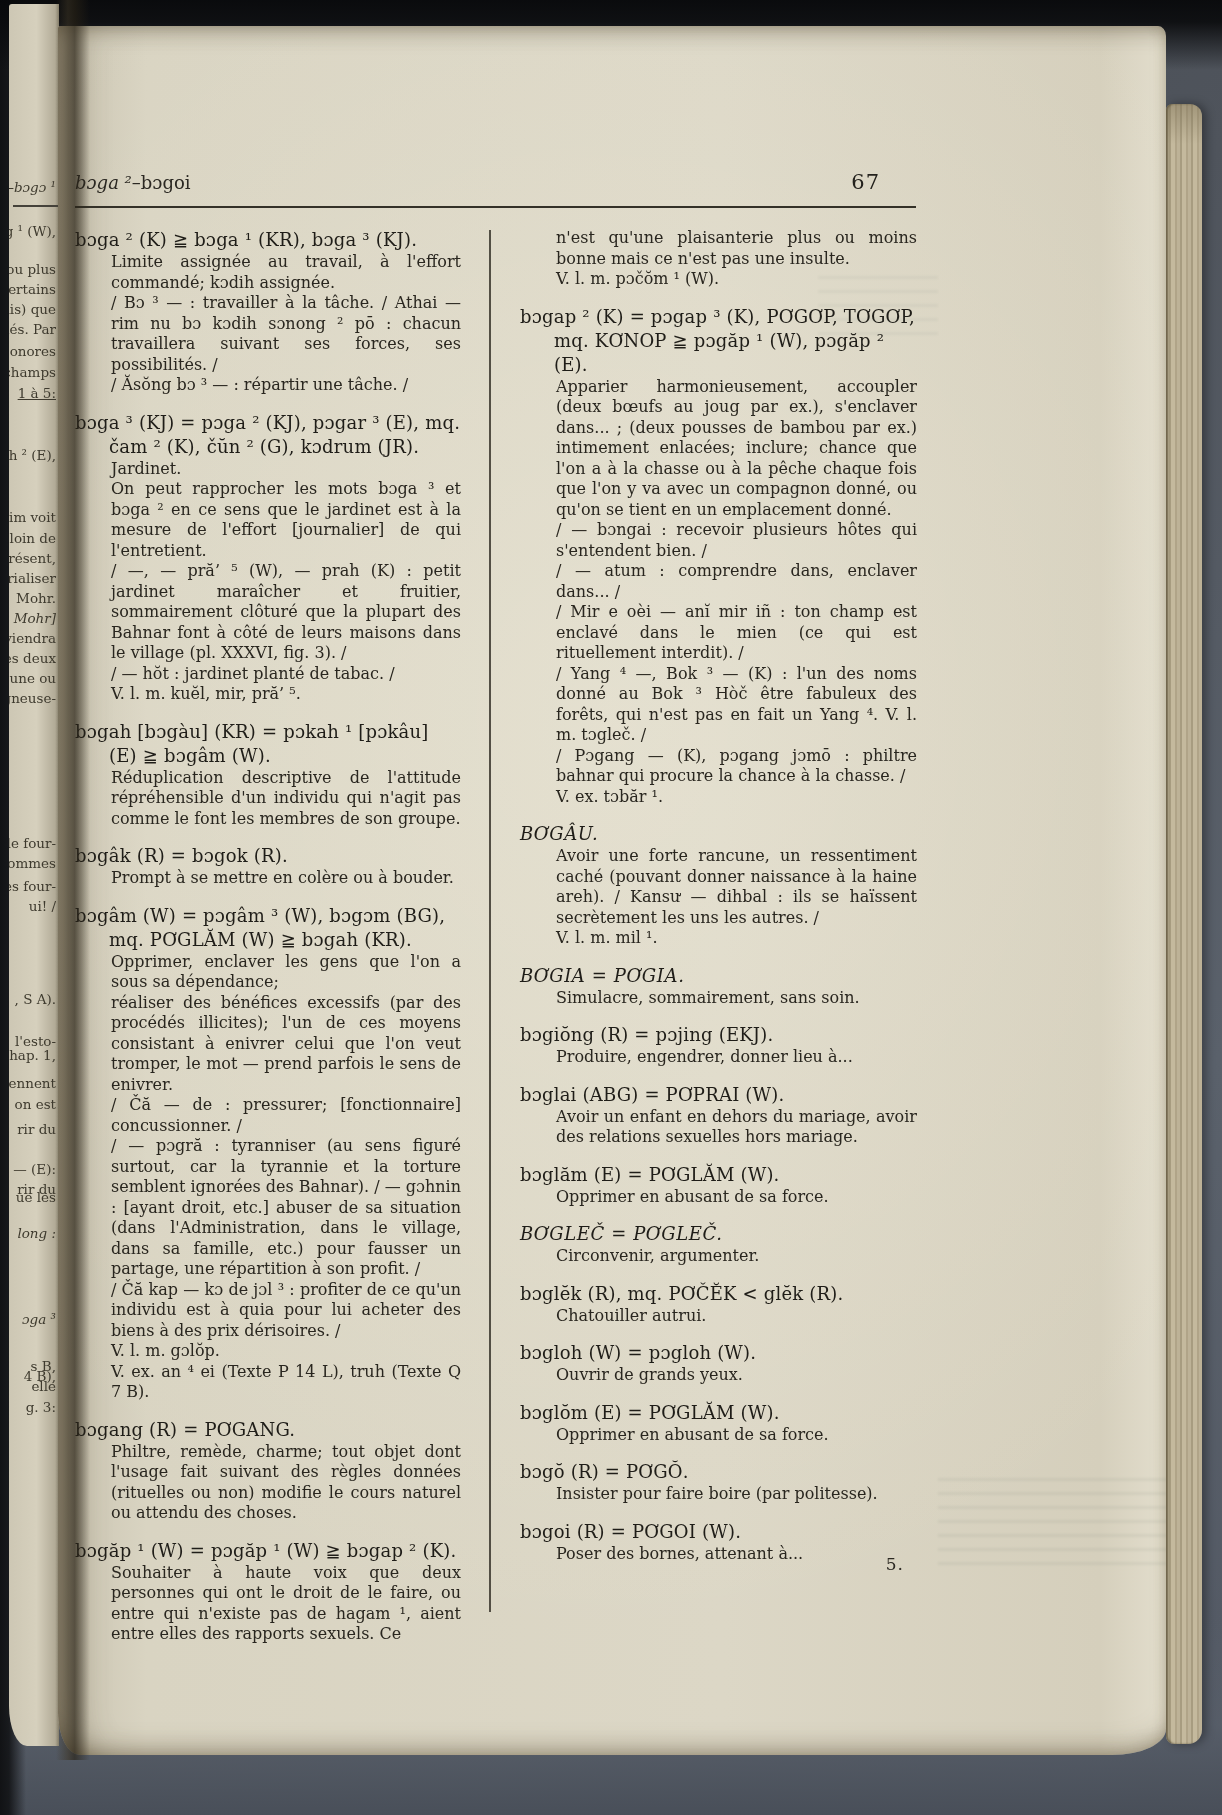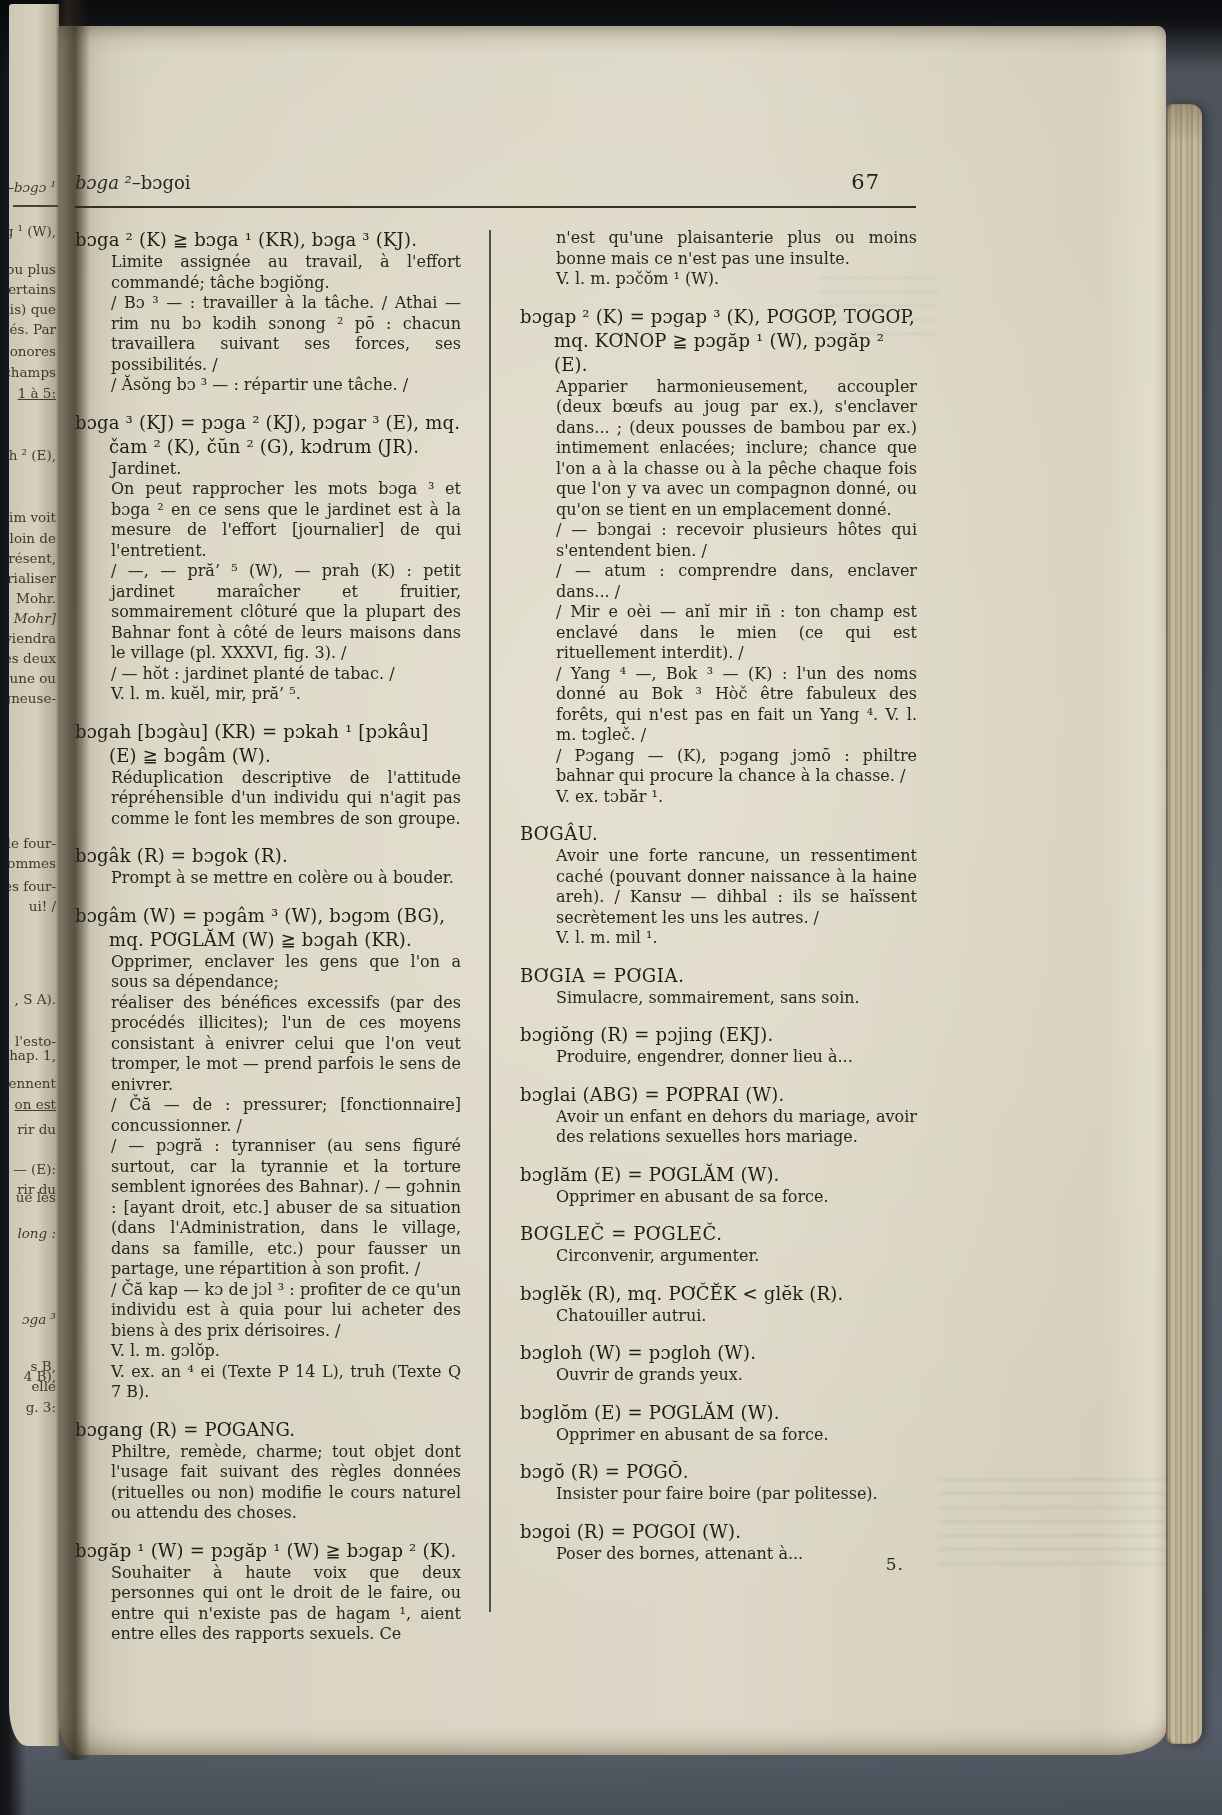--- a/index.html
+++ b/index.html
@@ -60,21 +60,21 @@
   .head-rule{position:absolute;left:17px;top:180px;width:841px;height:2px;background:#343128;}
   .col{position:absolute;top:202px;color:#29261f;}
   .col-left{left:17px;width:386px;}
   .col-right{left:462px;width:397px;}
   .divider{position:absolute;left:431px;top:204px;width:2px;height:1382px;background:#39362d;opacity:.85;}
   .entry{margin:0 0 15px 0;}
   .entry .head{
     font-size:18px;line-height:24px;color:#1f1d18;
     padding-left:34px;text-indent:-34px;letter-spacing:.2px;
   }
-  .entry .head.caps{letter-spacing:.6px;}
+  .entry .head.caps{font-style:italic;letter-spacing:.6px;}
   .entry .def{
     margin:0 0 0 36px;font-size:16px;line-height:20.5px;text-align:justify;
   }
   .sig{position:absolute;left:750px;top:1528px;width:96px;text-align:right;
     font-size:17px;color:#2b2822;letter-spacing:1px;}
   
   .edge-stack{
     position:absolute;left:1166px;top:104px;width:36px;height:1640px;
     background:
       linear-gradient(180deg, rgba(120,108,80,.45), rgba(120,108,80,0) 40px),
@@ -120,42 +120,42 @@
     <div class="frag" style="top: 667px;">l'une ou</div>
     <div class="frag" style="top: 687px;">oigneuse-</div>
     <div class="frag" style="top: 832px;">de four-</div>
     <div class="frag" style="top: 852px;">hommes</div>
     <div class="frag" style="top: 875px;">les four-</div>
     <div class="frag" style="top: 895px;">ui! /</div>
     <div class="frag" style="top: 988px;">, S A).</div>
     <div class="frag" style="top: 1044px;">hap. 1,</div>
     <div class="frag" style="top: 1030px;">l'esto-</div>
     <div class="frag" style="top: 1072px;">ennent</div>
-    <div class="frag" style="top: 1093px; text-decoration: underline;">on est</div>
+    <div class="frag" style="top: 1093px;">on est</div>
     <div class="frag" style="top: 1118px;">rir du</div>
     <div class="frag" style="top: 1138px; margin-top: 48px;">ue les</div>
     <div class="frag" style="top: 1158px;">— (E):</div>
     <div class="frag" style="top: 1178px;">rir du</div>
     <div class="frag i" style="top: 1222px;">long :</div>
     <div class="frag" style="top: 1325px; margin-top: 40px;">4 B),</div>
     <div class="frag i" style="top: 1308px;">ɔga ³</div>
     <div class="frag" style="top: 1355px;">s B,</div>
     <div class="frag" style="top: 1375px;">elle</div>
     <div class="frag" style="top: 1396px;">g. 3:</div>
   </div>
 
 <div class="page">
   <div class="running-head"><span class="it">bɔga ²</span><span>–bɔgoi</span></div>
   <div class="page-num">67</div>
   <div class="head-rule"></div>
 
   <div class="col col-left">
       <div class="entry">
         <div class="head">bɔga ² (K) ≧ bɔga ¹ (KR), bɔga ³ (KJ).</div>
-        <p class="def">Limite assignée au travail, à l'effort commandé; tâche bɔgiŏng.</p>
+        <p class="def">Limite assignée au travail, à l'effort commandé; kɔdih assignée.</p>
         <p class="def">/ Bɔ ³ — : travailler à la tâche. / Athai — rim nu bɔ kɔdih sɔnong ² pō : chacun travaillera suivant ses forces, ses possibilités. /</p>
         <p class="def">/ Ăsŏng bɔ ³ — : répartir une tâche. /</p>
       </div>
       <div class="entry">
         <div class="head">bɔga ³ (KJ) = pɔga ² (KJ), pɔgar ³ (E), mq. čam ² (K), čŭn ² (G), kɔdrum (JR).</div>
         <p class="def">Jardinet.</p>
         <p class="def">On peut rapprocher les mots bɔga ³ et bɔga ² en ce sens que le jardinet est à la mesure de l'effort [journalier] de qui l'entretient.</p>
         <p class="def">/ —, — pră’ ⁵ (W), — prah (K) : petit jardinet maraîcher et fruitier, sommairement clôturé que la plupart des Bahnar font à côté de leurs maisons dans le village (pl. XXXVI, fig. 3). /</p>
         <p class="def">/ — hŏt : jardinet planté de tabac. /</p>
         <p class="def">V. l. m. kuĕl, mir, pră’ ⁵.</p>

